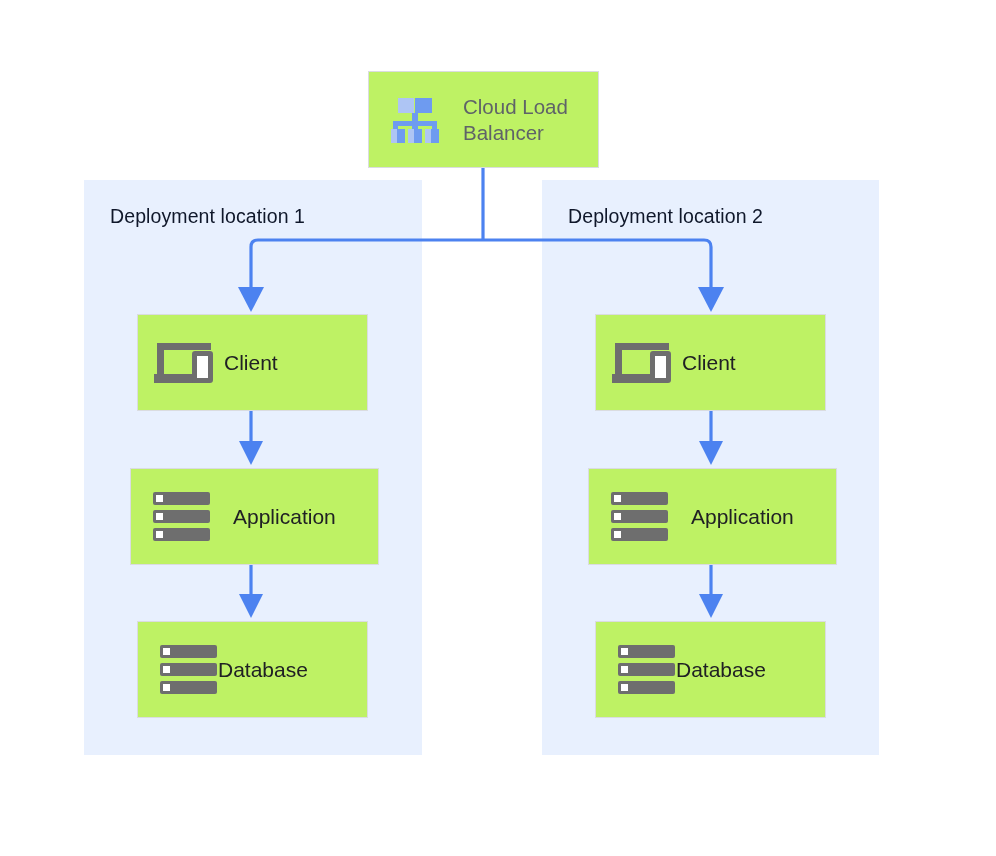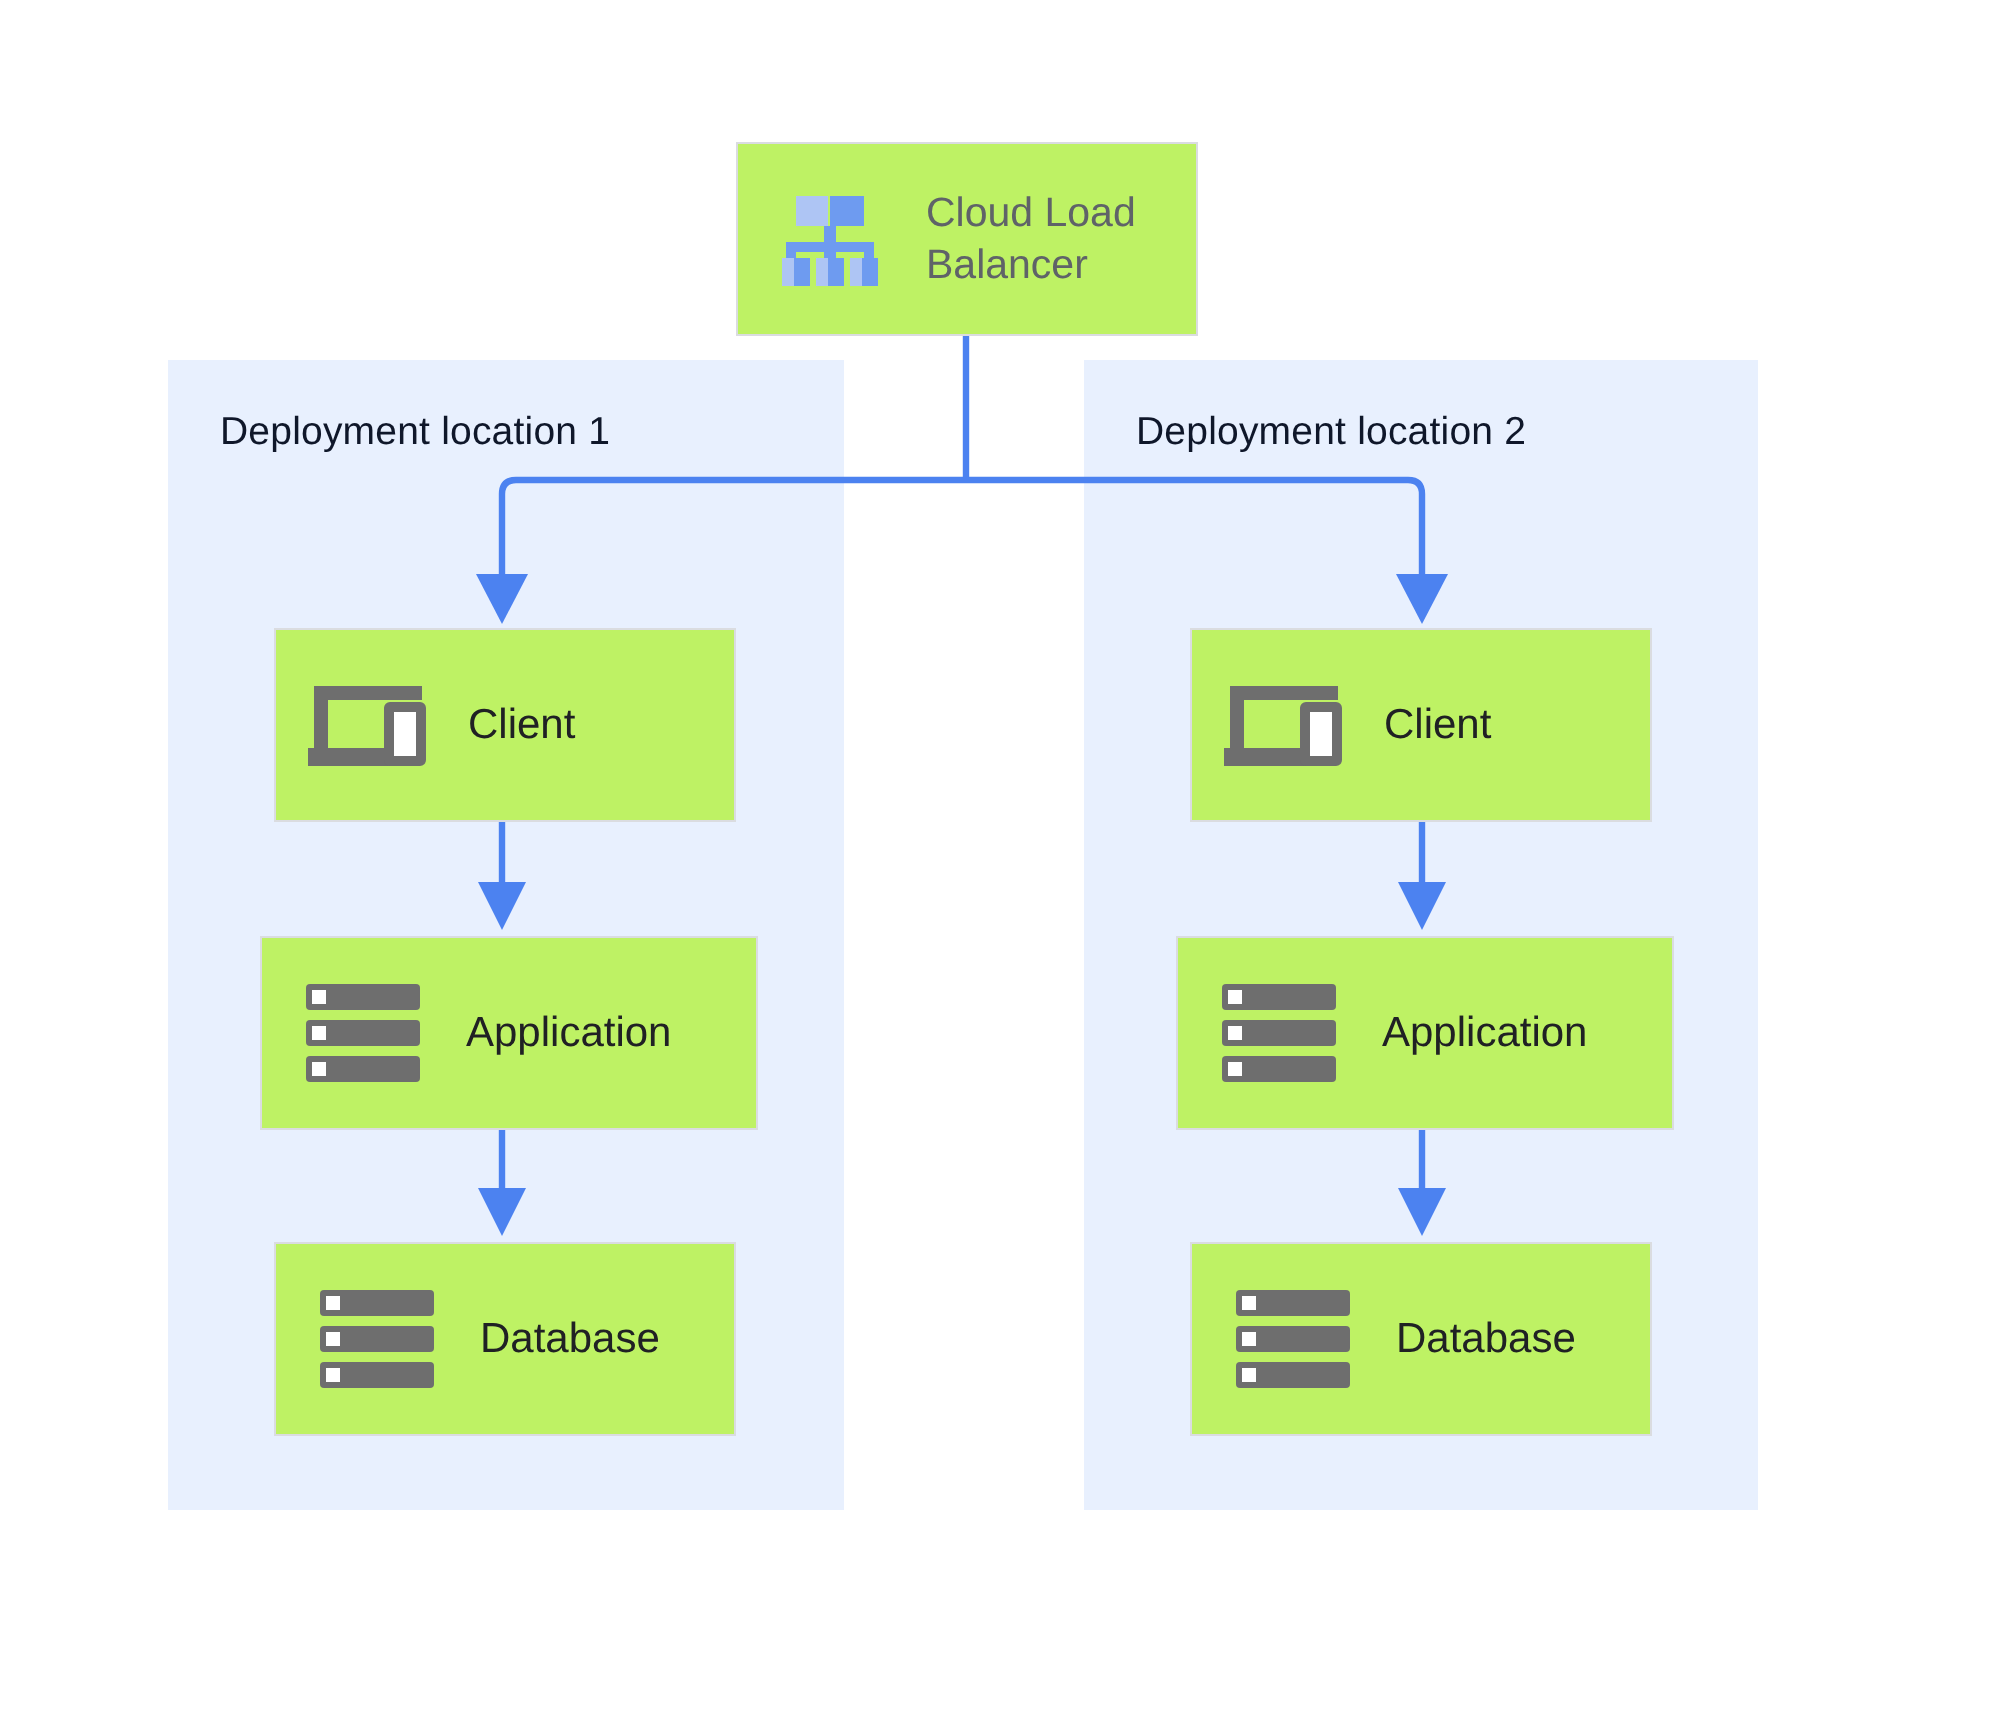--- a/index.html
+++ b/index.html
@@ -76,33 +76,33 @@
     line-height: 26px;
     margin-left: 24px;
     white-space: normal;
     width: 118px;
   }
 
   
   .client-node { width: 231px; height: 97px; top: 314px; padding-left: 16px; }
   #client-1 { left: 137px; }
   #client-2 { left: 595px; }
-  .client-node .node-label { margin-left: 18px; }
+  .client-node .node-label { margin-left: 8px; }
 
   
   .app-node { width: 249px; height: 97px; top: 468px; padding-left: 22px; }
   #app-1 { left: 130px; }
   #app-2 { left: 588px; }
   .app-node .node-label { margin-left: 22px; }
 
   
   .db-node { width: 231px; height: 97px; top: 621px; padding-left: 22px; }
   #db-1 { left: 137px; }
   #db-2 { left: 595px; }
-  .db-node .node-label { margin-left: 22px; }
+  .db-node .node-label { }
 
   
   .icon-client { width: 62px; height: 50px; }
   .icon-client .mon-top {
     position: absolute; left: 3px; top: 5px;
     width: 54px; height: 7px; background: #6e6e6e;
   }
   .icon-client .mon-left {
     position: absolute; left: 3px; top: 5px;
     width: 7px; height: 33px; background: #6e6e6e;

